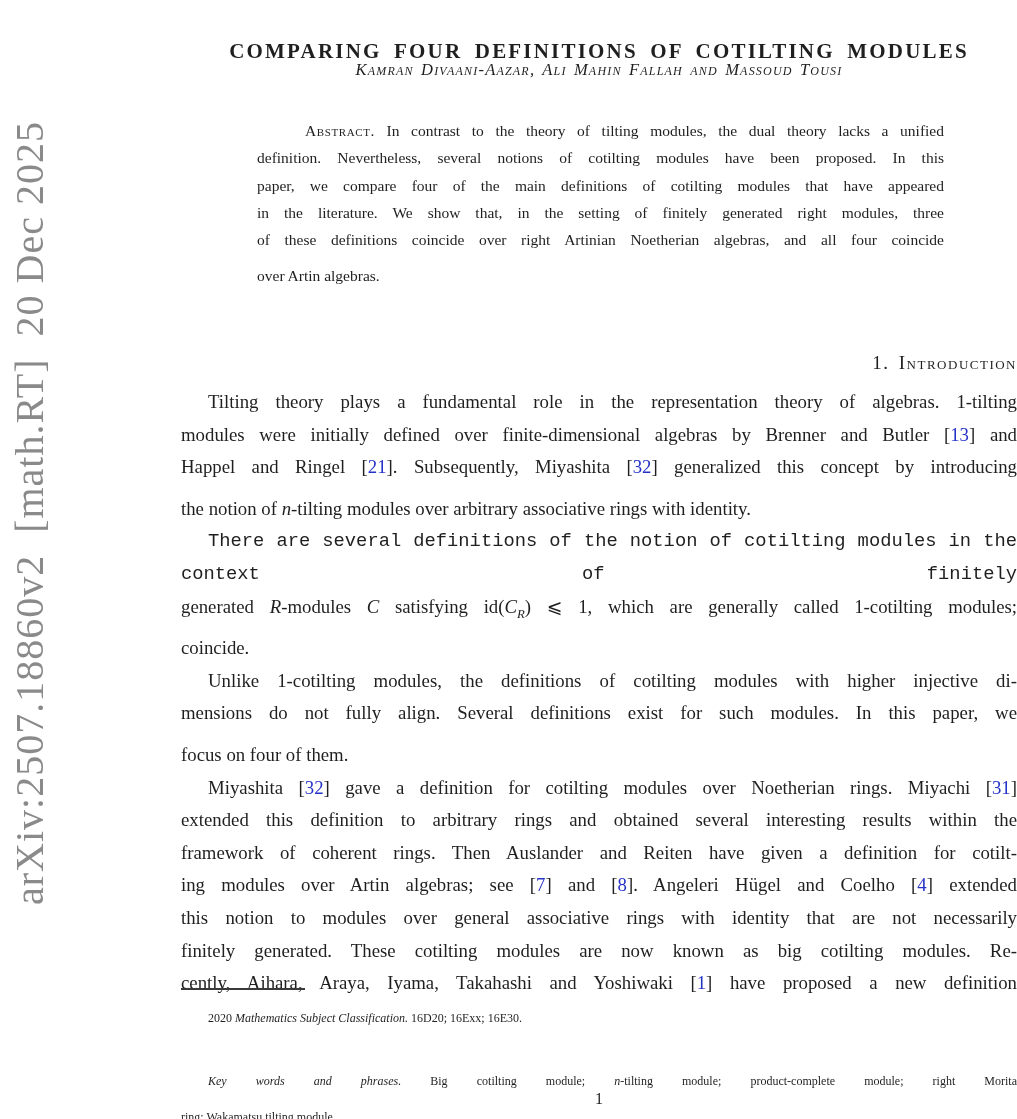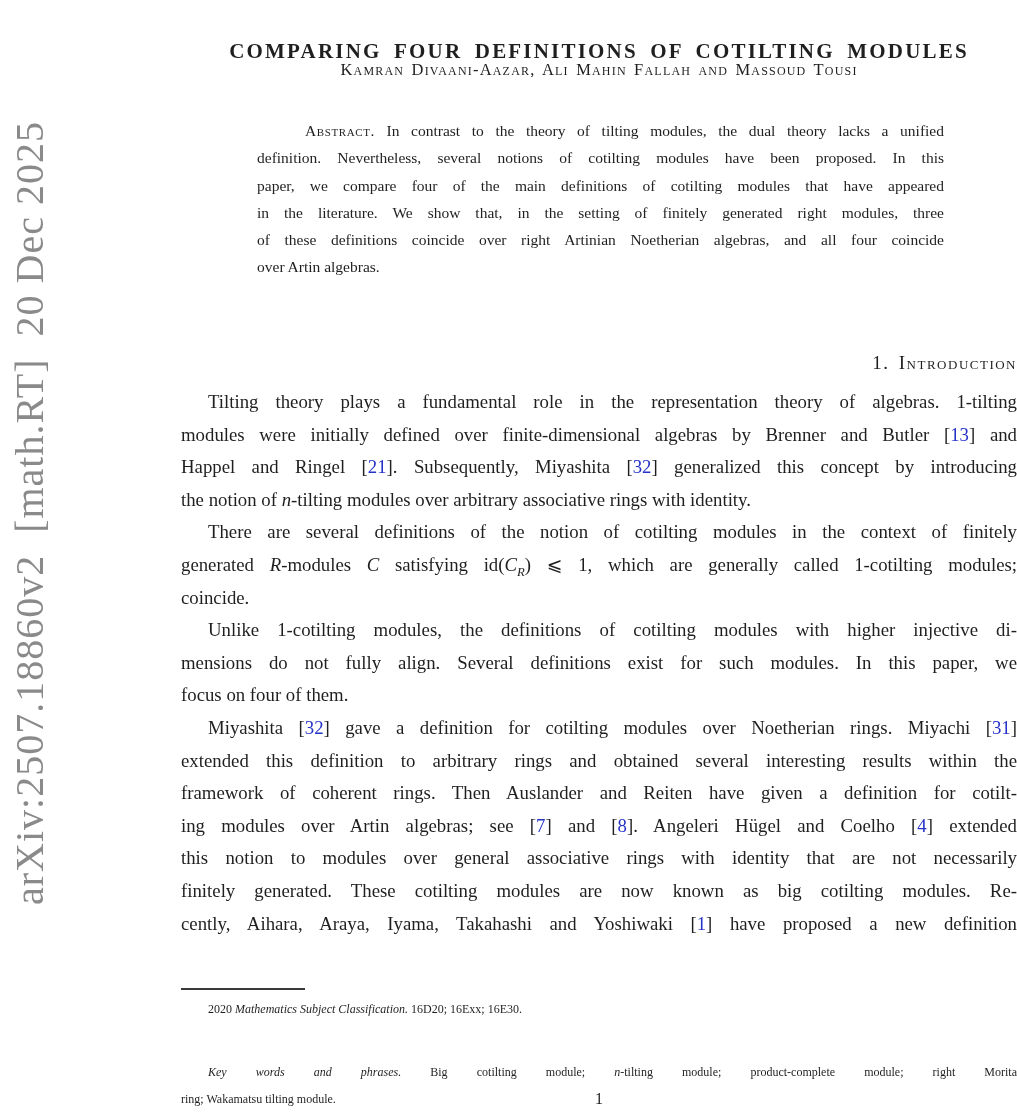--- a/index.html
+++ b/index.html
@@ -16,21 +16,21 @@
     color:var(--watermark,#8a8a8a);
     font-family:"Liberation Serif","DejaVu Serif",serif;
   }
   .content { position:absolute; left:181px; top:0; width:836px; height:1119px; }
   .title {
     position:absolute; top:2px; left:0; width:100%; text-align:center;
     font-weight:bold; font-size:21px; letter-spacing:2.2px; word-spacing:5px;margin-top:37px;
   }
   .authors {
     position:absolute; top:60px; left:0; width:100%; text-align:center;
-    font-variant:small-caps; font-size:16.5px; letter-spacing:1.2px; word-spacing:2px;
+    font-variant:small-caps; font-size:16.5px; letter-spacing:1.2px; word-spacing:2px;font-style:italic;
   }
   .abstract {
     position:absolute; top:117px; left:76px; width:687px;
     font-size:15.5px; line-height:27.3px;
   }
   .heading {
     position:absolute; top:352px; left:0; width:100%; text-align:right;
     font-variant:small-caps; font-size:19px; letter-spacing:1.5px; word-spacing:3px;
   }
   .bodytext {
@@ -45,21 +45,21 @@
     position:absolute; top:996px; left:0; width:836px;
     font-size:12px; line-height:27px;
   }
   .pagenum {
     position:absolute; top:1090px; left:0; width:100%;
     text-align:center; font-size:16px;
   }
   .tline { text-align:justify; height:1em; }
   .bodytext .tline, .abstract .tline, .footnotes .tline { height:auto; }
   .jfull { text-align-last:justify; }
-  .jlast { text-align-last:left; }
+  .jlast { text-align-last:left;margin-top:9px; }
   em { font-style:italic; }
   sub.msub { font-size:68%; font-style:italic; line-height:0; }
   .cite { color:var(--cite,#2532c8); }
   .sc { font-variant:small-caps; letter-spacing:0.6px;margin-left:48px; }
   .mathsym { font-family:"DejaVu Serif","DejaVu Sans",serif; }
 </style>
 </head>
 <body>
 
 <div class="page" style="--cite: #2532c8; --watermark: #8a8a8a; --text: #1f1f1f;">
@@ -84,21 +84,21 @@
     <div class="heading">1. Introduction</div>
 
     <div class="bodytext">
         <div>
           <div class="tline jfull" style="text-indent: 27px;">Tilting theory plays a fundamental role in the representation theory of algebras. 1-tilting</div>
           <div class="tline jfull">modules were initially defined over finite-dimensional algebras by Brenner and Butler [<span class="cite">13</span>] and</div>
           <div class="tline jfull">Happel and Ringel [<span class="cite">21</span>]. Subsequently, Miyashita [<span class="cite">32</span>] generalized this concept by introducing</div>
           <div class="tline jlast">the notion of <em>n</em>-tilting modules over arbitrary associative rings with identity.</div>
         </div>
         <div>
-          <div class="tline jfull" style="text-indent: 27px;">There are several definitions of the notion of cotilting modules in the context of finitely</div>
+          <div class="tline jfull" style="text-indent: 27px; font-family: Liberation Mono, monospace;">There are several definitions of the notion of cotilting modules in the context of finitely</div>
           <div class="tline jfull">generated <em>R</em>-modules <em>C</em> satisfying id(<em>C</em><sub class="msub">R</sub>) <span class="mathsym">⩽</span> 1, which are generally called 1-cotilting modules;</div>
           <div class="tline jlast">coincide.</div>
         </div>
         <div>
           <div class="tline jfull" style="text-indent: 27px;">Unlike 1-cotilting modules, the definitions of cotilting modules with higher injective di-</div>
           <div class="tline jfull">mensions do not fully align. Several definitions exist for such modules. In this paper, we</div>
           <div class="tline jlast">focus on four of them.</div>
         </div>
         <div>
           <div class="tline jfull" style="text-indent: 27px;">Miyashita [<span class="cite">32</span>] gave a definition for cotilting modules over Noetherian rings. Miyachi [<span class="cite">31</span>]</div>

